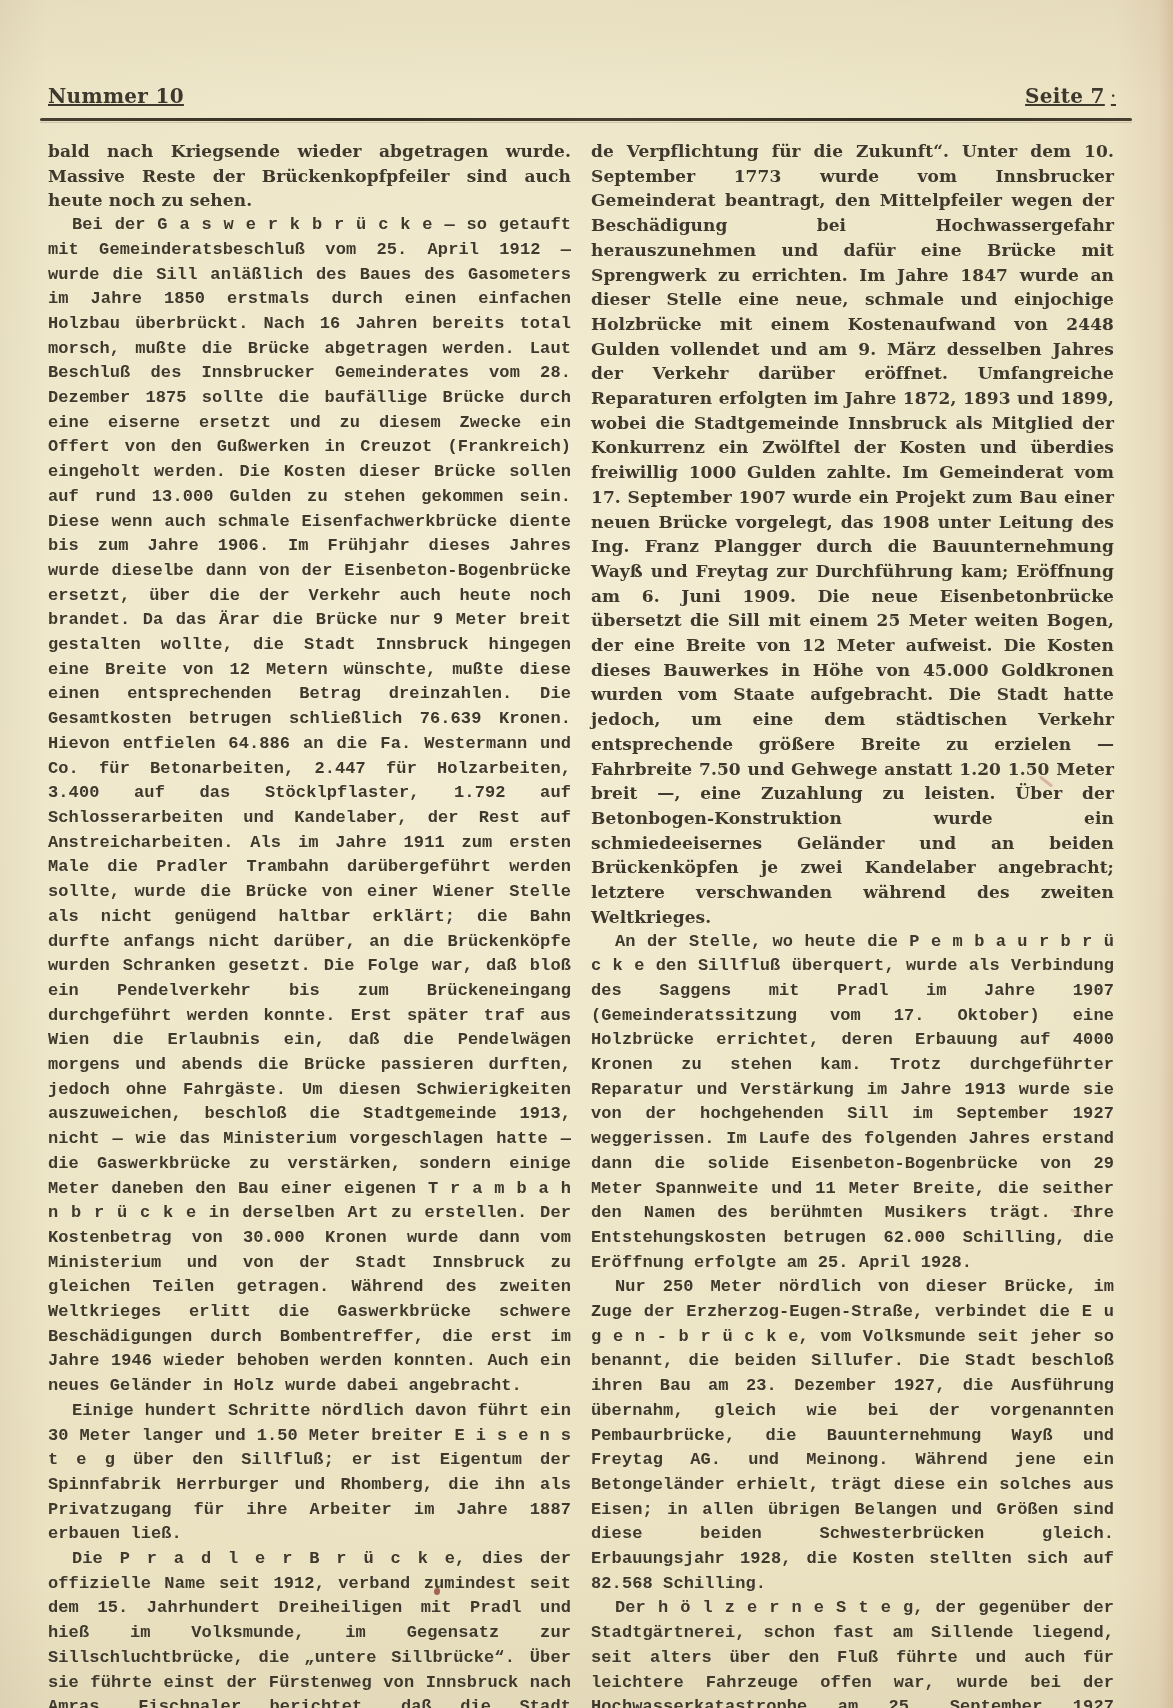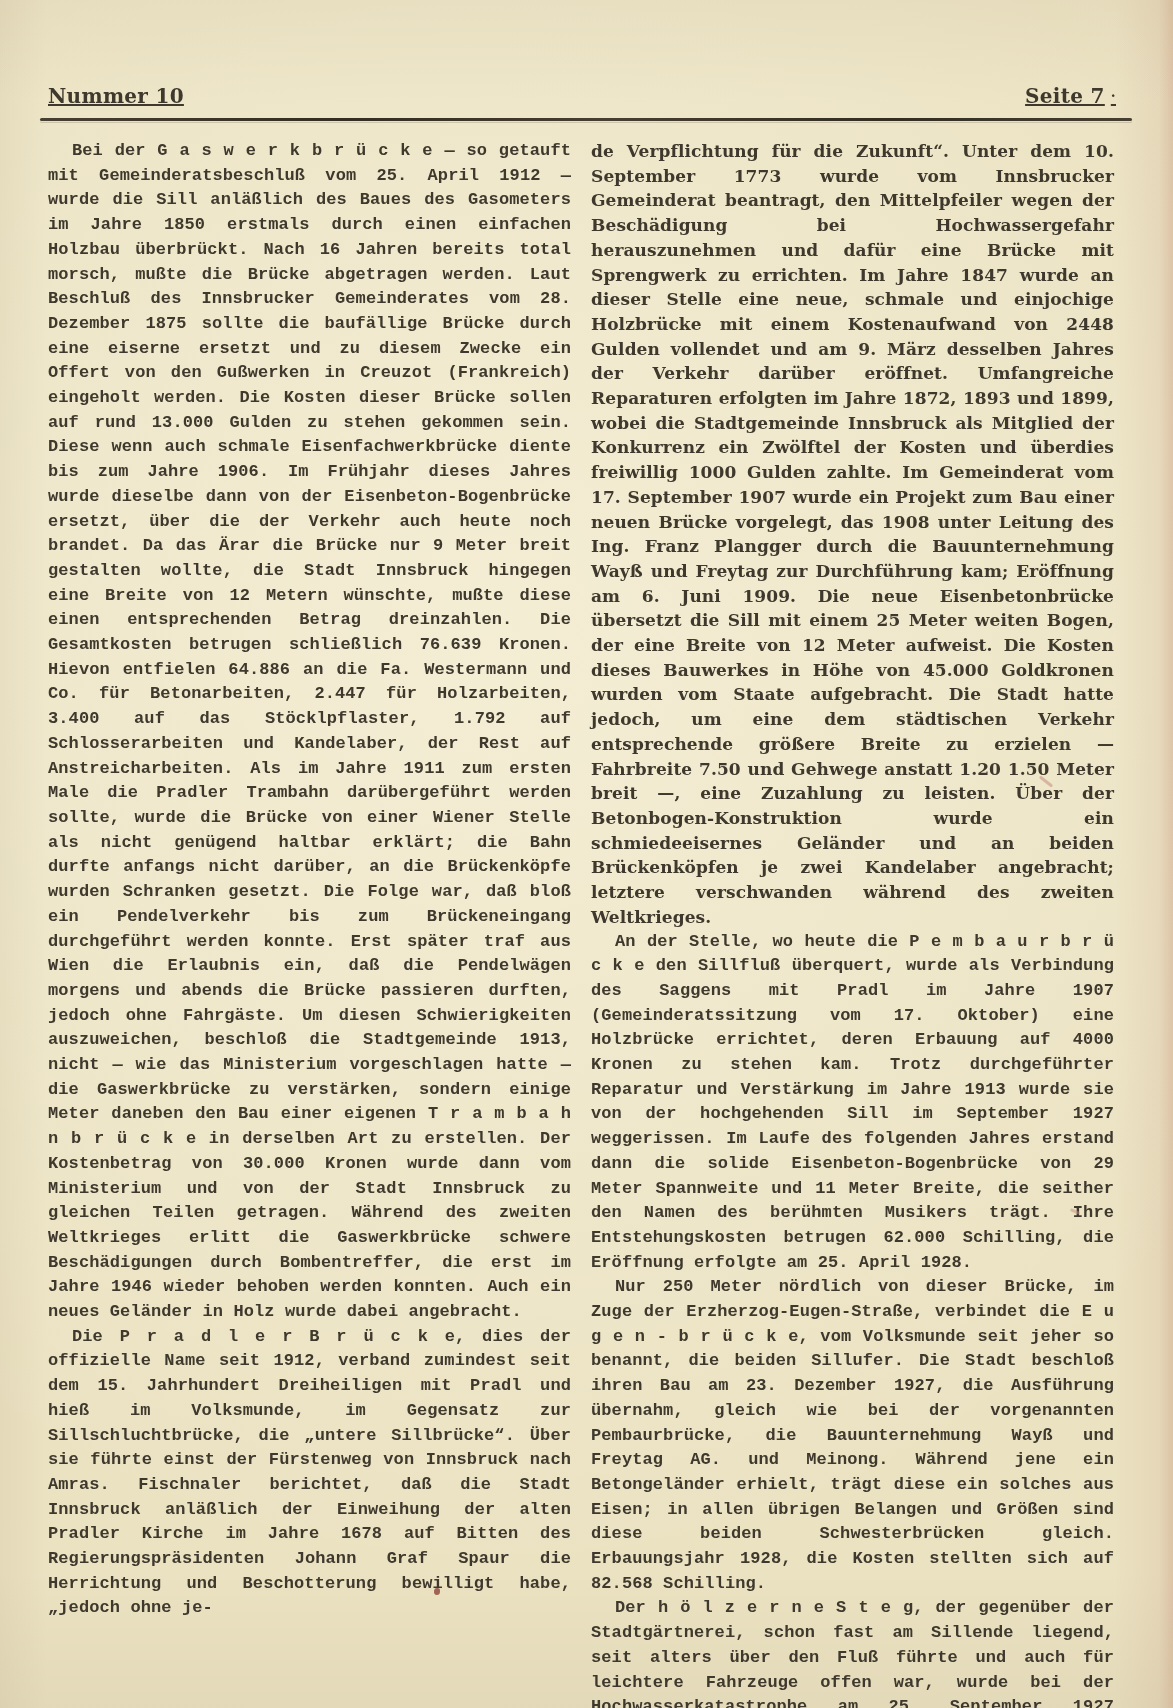--- a/index.html
+++ b/index.html
@@ -120,21 +120,23 @@
 
   <header class="masthead">
     <span class="issue">Nummer 10</span>
     <span class="pageno"><span>Seite 7</span><span class="dot">·</span></span>
   </header>
 
   <div class="head-rule"></div>
 
   <main class="columns">
     <section class="col">
+      <p>bald nach Kriegsende wieder abgetragen wurde. Massive Reste der Brückenkopfpfeiler sind auch heute noch zu sehen.</p>
       <p class="indent">Bei der G a s w e r k b r ü c k e — so getauft mit Gemeinderatsbeschluß vom 25. April 1912 — wurde die Sill anläßlich des Baues des Gasometers im Jahre 1850 erstmals durch einen einfachen Holzbau überbrückt. Nach 16 Jahren bereits total morsch, mußte die Brücke abgetragen werden. Laut Beschluß des Innsbrucker Gemeinderates vom 28. Dezember 1875 sollte die baufällige Brücke durch eine eiserne ersetzt und zu diesem Zwecke ein Offert von den Gußwerken in Creuzot (Frankreich) eingeholt werden. Die Kosten dieser Brücke sollen auf rund 13.000 Gulden zu stehen gekommen sein. Diese wenn auch schmale Eisenfachwerkbrücke diente bis zum Jahre 1906. Im Frühjahr dieses Jahres wurde dieselbe dann von der Eisenbeton-Bogenbrücke ersetzt, über die der Verkehr auch heute noch brandet. Da das Ärar die Brücke nur 9 Meter breit gestalten wollte, die Stadt Innsbruck hingegen eine Breite von 12 Metern wünschte, mußte diese einen entsprechenden Betrag dreinzahlen. Die Gesamtkosten betrugen schließlich 76.639 Kronen. Hievon entfielen 64.886 an die Fa. Westermann und Co. für Betonarbeiten, 2.447 für Holzarbeiten, 3.400 auf das Stöcklpflaster, 1.792 auf Schlosserarbeiten und Kandelaber, der Rest auf Anstreicharbeiten. Als im Jahre 1911 zum ersten Male die Pradler Trambahn darübergeführt werden sollte, wurde die Brücke von einer Wiener Stelle als nicht genügend haltbar erklärt; die Bahn durfte anfangs nicht darüber, an die Brückenköpfe wurden Schranken gesetzt. Die Folge war, daß bloß ein Pendelverkehr bis zum Brückeneingang durchgeführt werden konnte. Erst später traf aus Wien die Erlaubnis ein, daß die Pendelwägen morgens und abends die Brücke passieren durften, jedoch ohne Fahrgäste. Um diesen Schwierigkeiten auszuweichen, beschloß die Stadtgemeinde 1913, nicht — wie das Ministerium vorgeschlagen hatte — die Gaswerkbrücke zu verstärken, sondern einige Meter daneben den Bau einer eigenen T r a m b a h n b r ü c k e in derselben Art zu erstellen. Der Kostenbetrag von 30.000 Kronen wurde dann vom Ministerium und von der Stadt Innsbruck zu gleichen Teilen getragen. Während des zweiten Weltkrieges erlitt die Gaswerkbrücke schwere Beschädigungen durch Bombentreffer, die erst im Jahre 1946 wieder behoben werden konnten. Auch ein neues Geländer in Holz wurde dabei angebracht.</p>
+      <p class="indent">Einige hundert Schritte nördlich davon führt ein 30 Meter langer und 1.50 Meter breiter E i s e n s t e g über den Sillfluß; er ist Eigentum der Spinnfabrik Herrburger und Rhomberg, die ihn als Privatzugang für ihre Arbeiter im Jahre 1887 erbauen ließ.</p>
       <p class="indent">Die P r a d l e r  B r ü c k e, dies der offizielle Name seit 1912, verband zumindest seit dem 15. Jahrhundert Dreiheiligen mit Pradl und hieß im Volksmunde, im Gegensatz zur Sillschluchtbrücke, die „untere Sillbrücke“. Über sie führte einst der Fürstenweg von Innsbruck nach Amras. Fischnaler berichtet, daß die Stadt Innsbruck anläßlich der Einweihung der alten Pradler Kirche im Jahre 1678 auf Bitten des Regierungspräsidenten Johann Graf Spaur die Herrichtung und Beschotterung bewilligt habe, „jedoch ohne je-</p>
     </section>
     <section class="col">
       <p>de Verpflichtung für die Zukunft“. Unter dem 10. September 1773 wurde vom Innsbrucker Gemeinderat beantragt, den Mittelpfeiler wegen der Beschädigung bei Hochwassergefahr herauszunehmen und dafür eine Brücke mit Sprengwerk zu errichten. Im Jahre 1847 wurde an dieser Stelle eine neue, schmale und einjochige Holzbrücke mit einem Kostenaufwand von 2448 Gulden vollendet und am 9. März desselben Jahres der Verkehr darüber eröffnet. Umfangreiche Reparaturen erfolgten im Jahre 1872, 1893 und 1899, wobei die Stadtgemeinde Innsbruck als Mitglied der Konkurrenz ein Zwölftel der Kosten und überdies freiwillig 1000 Gulden zahlte. Im Gemeinderat vom 17. September 1907 wurde ein Projekt zum Bau einer neuen Brücke vorgelegt, das 1908 unter Leitung des Ing. Franz Plangger durch die Bauunternehmung Wayß und Freytag zur Durchführung kam; Eröffnung am 6. Juni 1909. Die neue Eisenbetonbrücke übersetzt die Sill mit einem 25 Meter weiten Bogen, der eine Breite von 12 Meter aufweist. Die Kosten dieses Bauwerkes in Höhe von 45.000 Goldkronen wurden vom Staate aufgebracht. Die Stadt hatte jedoch, um eine dem städtischen Verkehr entsprechende größere Breite zu erzielen — Fahrbreite 7.50 und Gehwege anstatt 1.20 1.50 Meter breit —, eine Zuzahlung zu leisten. Über der Betonbogen-Konstruktion wurde ein schmiedeeisernes Geländer und an beiden Brückenköpfen je zwei Kandelaber angebracht; letztere verschwanden während des zweiten Weltkrieges.</p>
       <p class="indent">An der Stelle, wo heute die P e m b a u r b r ü c k e den Sillfluß überquert, wurde als Verbindung des Saggens mit Pradl im Jahre 1907 (Gemeinderatssitzung vom 17. Oktober) eine Holzbrücke errichtet, deren Erbauung auf 4000 Kronen zu stehen kam. Trotz durchgeführter Reparatur und Verstärkung im Jahre 1913 wurde sie von der hochgehenden Sill im September 1927 weggerissen. Im Laufe des folgenden Jahres erstand dann die solide Eisenbeton-Bogenbrücke von 29 Meter Spannweite und 11 Meter Breite, die seither den Namen des berühmten Musikers trägt. Ihre Entstehungskosten betrugen 62.000 Schilling, die Eröffnung erfolgte am 25. April 1928.</p>
       <p class="indent">Nur 250 Meter nördlich von dieser Brücke, im Zuge der Erzherzog-Eugen-Straße, verbindet die E u g e n - b r ü c k e, vom Volksmunde seit jeher so benannt, die beiden Sillufer. Die Stadt beschloß ihren Bau am 23. Dezember 1927, die Ausführung übernahm, gleich wie bei der vorgenannten Pembaurbrücke, die Bauunternehmung Wayß und Freytag AG. und Meinong. Während jene ein Betongeländer erhielt, trägt diese ein solches aus Eisen; in allen übrigen Belangen und Größen sind diese beiden Schwesterbrücken gleich. Erbauungsjahr 1928, die Kosten stellten sich auf 82.568 Schilling.</p>
       <p class="indent">Der h ö l z e r n e  S t e g, der gegenüber der Stadtgärtnerei, schon fast am Sillende liegend, seit alters über den Fluß führte und auch für leichtere Fahrzeuge offen war, wurde bei der Hochwasserkatastrophe am 25. September 1927 fortgerissen. Im darauffolgenden Jahr wurde er, um etwas höher gesetzt, mit einem Kostenaufwand von 9000 Schilling neu geschaffen. Im Jahre 1949 mußte er dann wegen Baufälligkeit abgetragen werden.</p>
     </section>
   </main>
 

